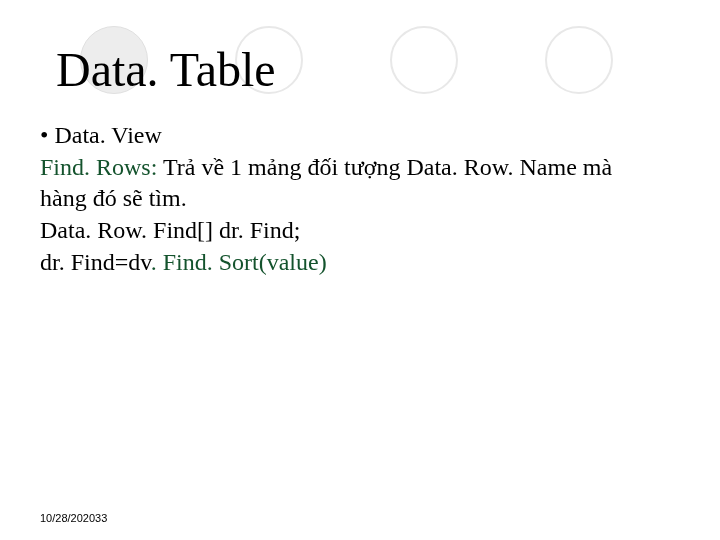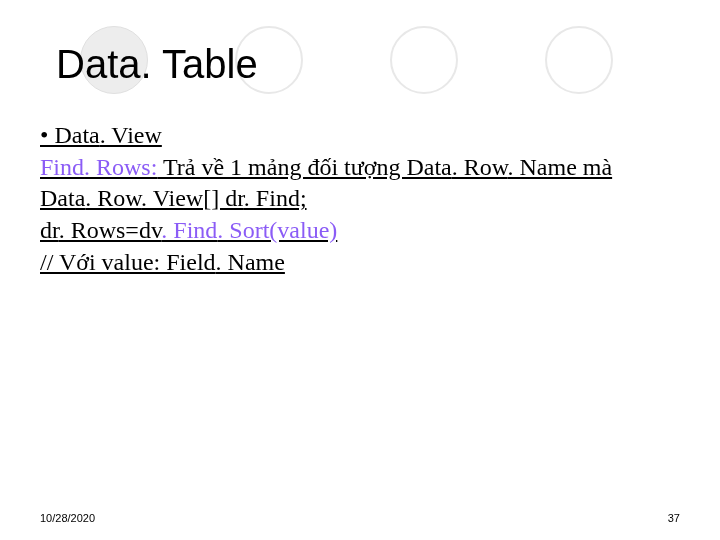--- a/index.html
+++ b/index.html
@@ -33,47 +33,47 @@
     box-sizing: border-box;
   }
   .circ.c1 { left: 80px;  top: 6px; background: #EDEDED; border: 1px solid #E0E0E0; }
   .circ.c2 { left: 235px; top: 6px; border: 2px solid #E8E8E8; }
   .circ.c3 { left: 390px; top: 6px; border: 2px solid #E8E8E8; }
   .circ.c4 { left: 545px; top: 6px; border: 2px solid #E8E8E8; }
   .title {
     position: absolute;
     left: 56px;
     top: 42px;
-    font-size: 40px;
+    font-size: 48px;
     color: #000;
     z-index: 2;
-    font-family: Liberation Sans, sans-serif;
+    font-family: Liberation Serif, serif;
   }
   .title .dot {
     color: #000;
   }
   .body {
     position: absolute;
     left: 40px;
     right: 40px;
     top: 120px;
     font-size: 24px;
     line-height: 1.32;
     color: #000;
   }
-  .line { white-space: normal; text-decoration: underline; }
+  .line { white-space: normal; }
   .olive { color: #808000; }
-  .green { color: #8b5cf6; }
+  .green { color: #14532d; }
   .footer {
     position: absolute;
     left: 40px;
     right: 40px;
     bottom: 16px;
     display: flex;
-    justify-content: space-between;
+    justify-content: flex-start;
     font-family: Arial, Helvetica, sans-serif;
     font-size: 11px;
     color: #000;
   }
 </style>
 </head>
 <body>
 
 <div class="slide">
 
@@ -84,23 +84,23 @@
     <div class="circ c4"></div>
   </div>
 
   <div class="title">
     <span>Data</span><span class="dot">. </span><span>Table</span>
   </div>
 
   <div class="body">
     <div class="line"><span>• Data</span><span>. View</span></div>
     <div class="line"><span class="green">Find</span><span class="green">. Rows:</span><span>   Trả về 1 mảng đối tượng  Data</span><span>. Row</span><span>. Name mà</span></div>
-    <div class="line"><span>Data</span><span>. Row</span><span>. View[] dr</span><span>. Find;</span></div>
-    <div class="line"><span>dr</span><span>. Rows=dv</span><span class="green">. Find</span><span class="green">. Sort(value)</span></div>
-    <div class="line"><span>// Với value: Field</span><span>. Name</span></div>
+    <div class="line"><span>hàng đó sẽ tìm.</span></div>
+    <div class="line"><span>Data</span><span>. Row</span><span>. Find[] dr</span><span>. Find;</span></div>
+    <div class="line"><span>dr</span><span>. Find=dv</span><span class="green">. Find</span><span class="green">. Sort(value)</span></div>
   </div>
 
   <div class="footer">
     <span>10/28/2020</span>
-    <span>37</span>
+    <span>33</span>
   </div>
 
 </div>
 
 </body></html>

